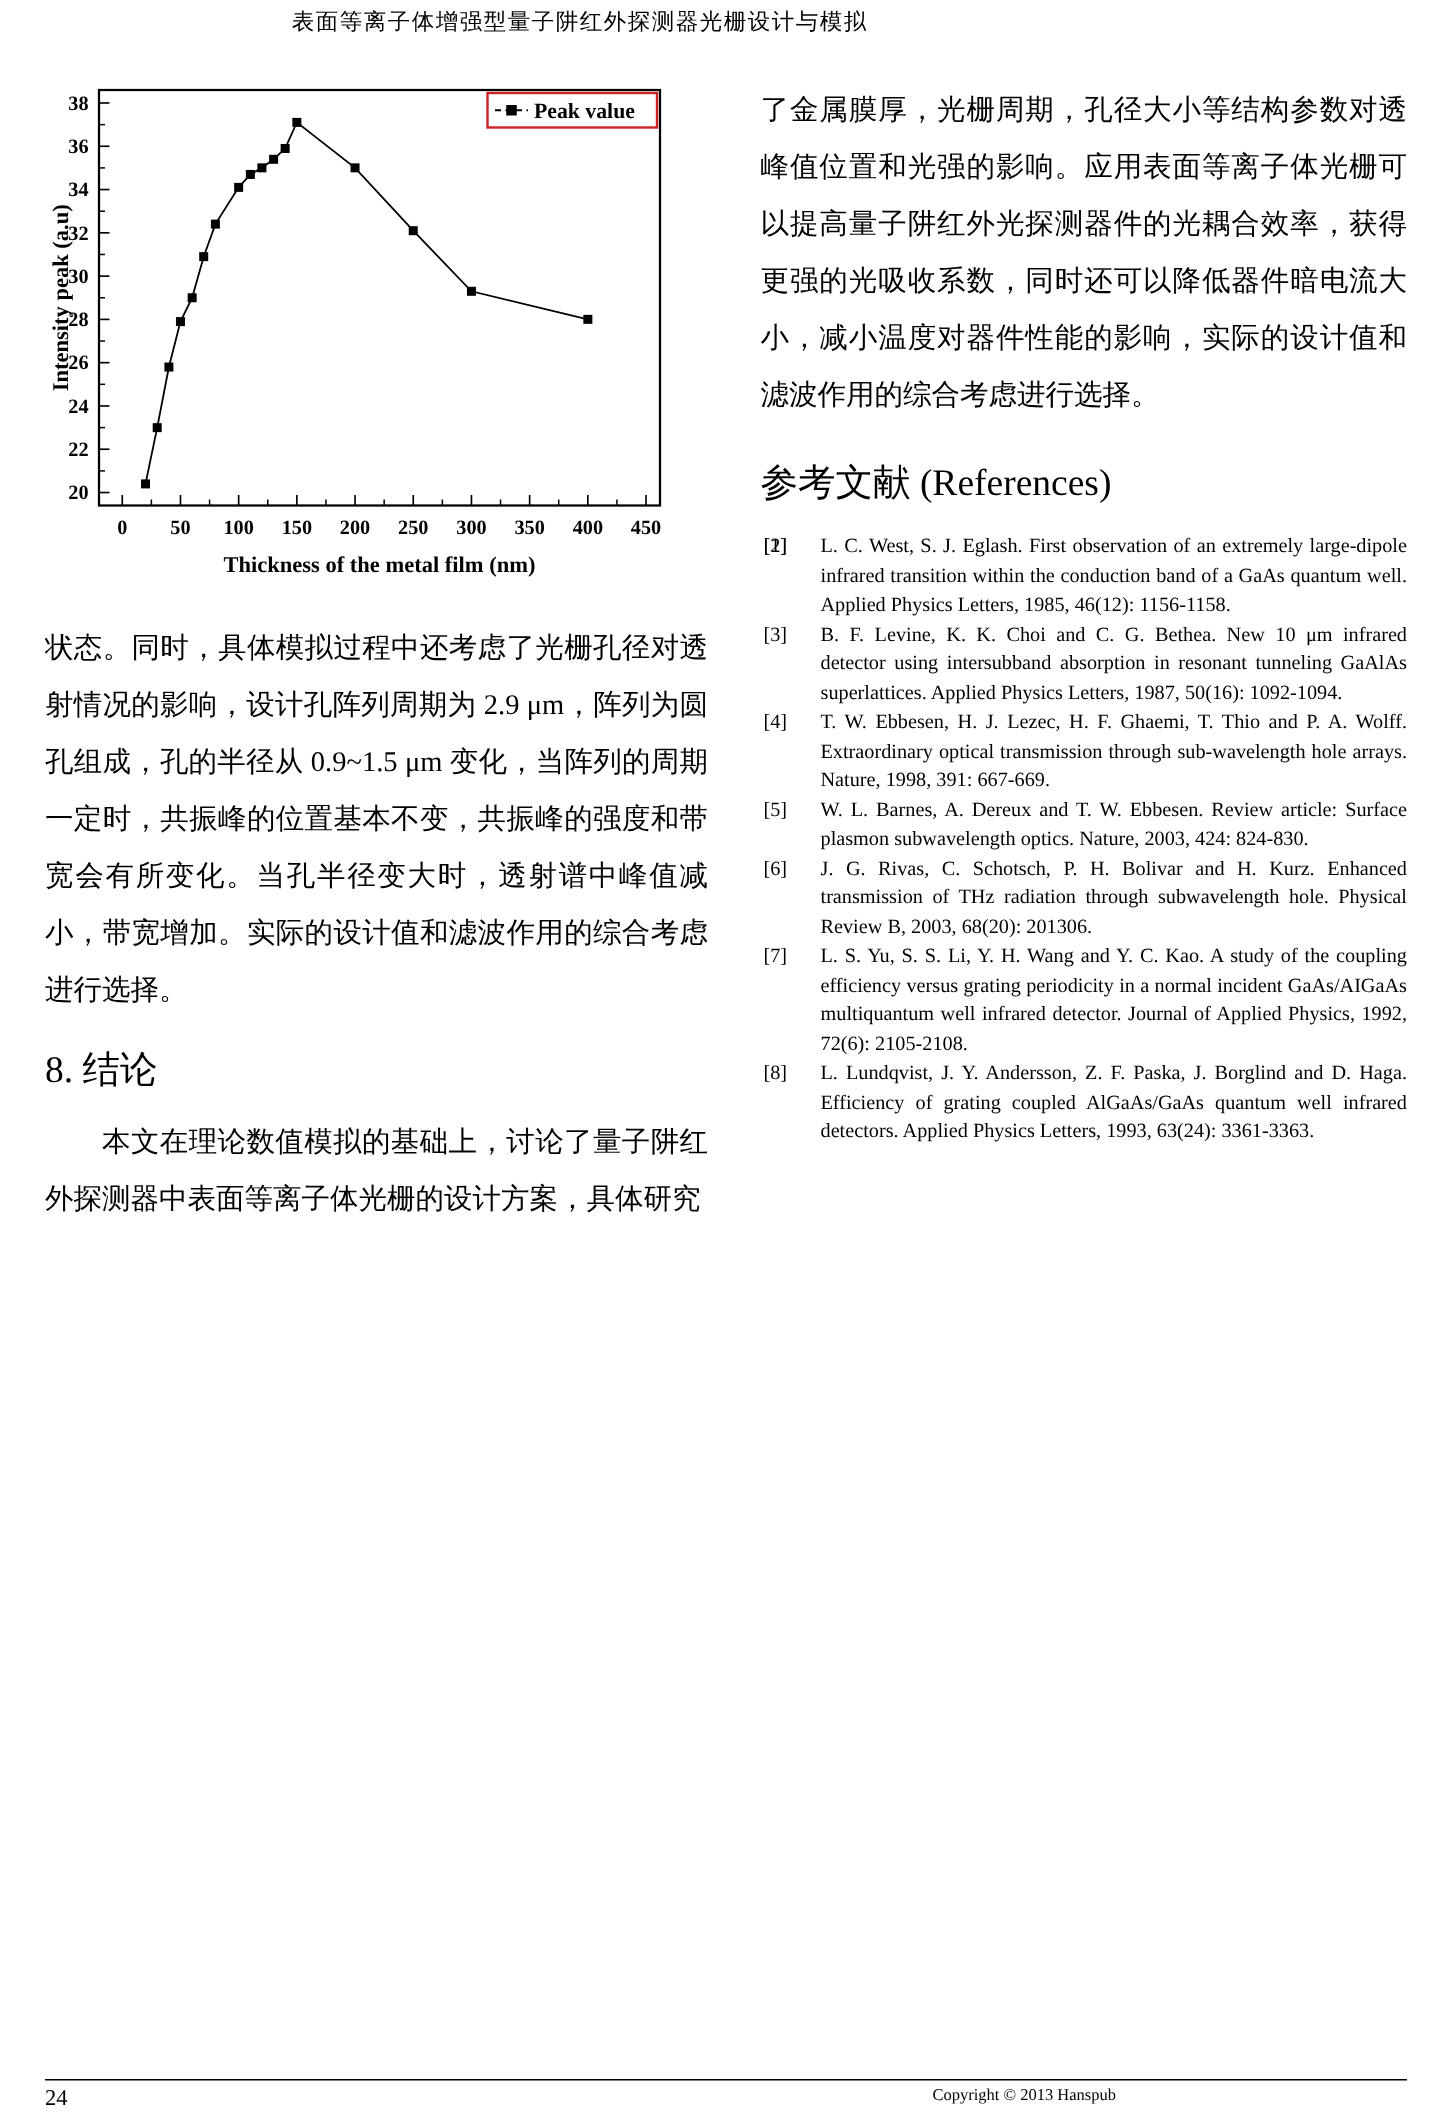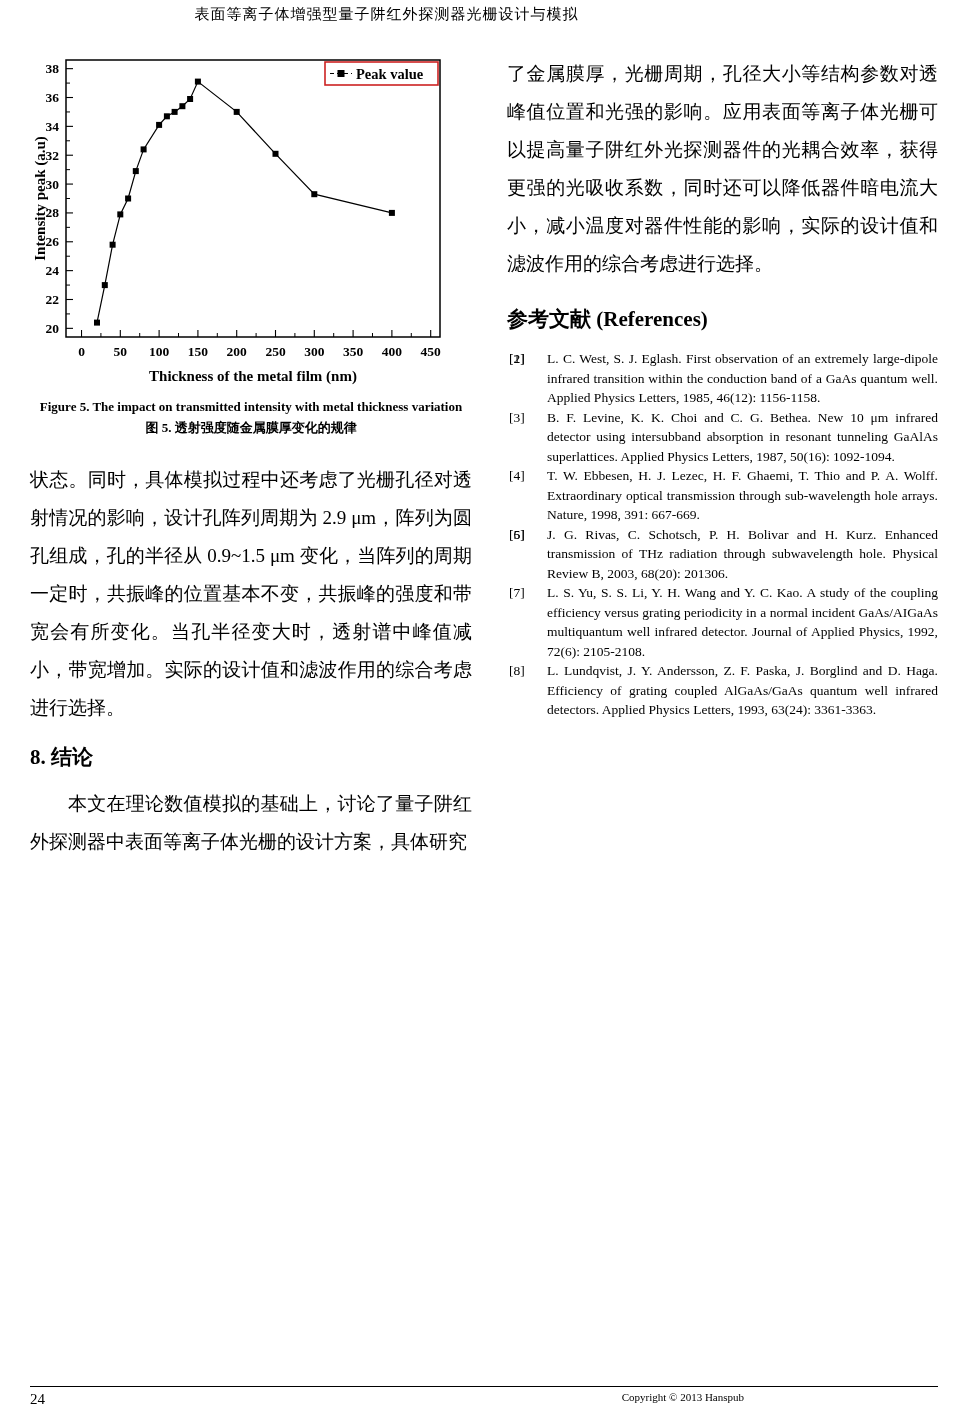--- a/index.html
+++ b/index.html
@@ -36,21 +36,21 @@
     font-size: 13px; font-weight: bold; text-align: center; margin-top: 4px;
   }
 
   .body-text {
     font-size: 19px; line-height: 38px; text-align: justify;
   }
   .para-after-caption { margin-top: 24px; }
   .indent { text-indent: 2em; }
 
   .section-heading {
-    font-size: 21px; font-weight: bold;
+    font-size: 25px; font-weight: normal;
     margin-top: 16px; margin-bottom: 14px;
   }
   .refs-heading { margin-top: 22px; margin-bottom: 16px; }
 
   .refs { font-size: 13.5px; line-height: 19.5px; }
   .ref-item { position: relative; padding-left: 40px; text-align: justify; }
   .ref-num  { position: absolute; left: 2px; top: 0; }
 
   .footer-line {
     position: absolute; left: 30px; top: 1386px; width: 908px;
@@ -149,24 +149,20 @@
           <rect x="358.9" y="157.9" width="6" height="6" fill="#000000"></rect>
           <text class="axis-label" x="223" y="329" text-anchor="middle">Thickness of the metal film (nm)</text>
           <text class="axis-label" transform="rotate(-90)" x="-146.5" y="15" text-anchor="middle">Intensity peak (a.u)</text>
           <rect x="295" y="10" width="113" height="23" fill="#fff" stroke="#cc2222" stroke-width="1.6"></rect>
           <line x1="300" y1="21.5" x2="322" y2="21.5" stroke="#000" stroke-width="1.2" stroke-dasharray="4 3"></line>
           <rect x="307.5" y="18" width="7" height="7" fill="#000"></rect>
           <text class="legend-text" x="326" y="26.5">Peak value</text>
         </svg>
     </div>
 
-    <div class="caption">
-      <div class="caption-en">Figure 5. The impact on transmitted intensity with metal thickness variation</div>
-      <div class="caption-zh">图 5. 透射强度随金属膜厚变化的规律</div>
-    </div>
 
     <p class="body-text para-after-caption">状态。同时，具体模拟过程中还考虑了光栅孔径对透射情况的影响，设计孔阵列周期为 2.9 μm，阵列为圆孔组成，孔的半径从 0.9~1.5 μm 变化，当阵列的周期一定时，共振峰的位置基本不变，共振峰的强度和带宽会有所变化。当孔半径变大时，透射谱中峰值减小，带宽增加。实际的设计值和滤波作用的综合考虑进行选择。</p>
 
     <h2 class="section-heading">8. 结论</h2>
 
     <p class="body-text indent">本文在理论数值模拟的基础上，讨论了量子阱红外探测器中表面等离子体光栅的设计方案，具体研究</p>
   </div>
 
   <div class="col-right">
 
@@ -185,20 +181,21 @@
       <div class="ref-item">
         <span class="ref-num">[3]</span>
         <span>B. F. Levine, K. K. Choi and C. G. Bethea. New 10 μm infrared detector using intersubband absorption in resonant tunneling GaAlAs superlattices. Applied Physics Letters, 1987, 50(16): 1092-1094.</span>
       </div>
       <div class="ref-item">
         <span class="ref-num">[4]</span>
         <span>T. W. Ebbesen, H. J. Lezec, H. F. Ghaemi, T. Thio and P. A. Wolff. Extraordinary optical transmission through sub-wavelength hole arrays. Nature, 1998, 391: 667-669.</span>
       </div>
       <div class="ref-item">
         <span class="ref-num">[5]</span>
+        <span>W. L. Barnes, A. Dereux and T. W. Ebbesen. Review article: Surface plasmon subwavelength optics. Nature, 2003, 424: 824-830.</span>
       </div>
       <div class="ref-item">
         <span class="ref-num">[6]</span>
         <span>J. G. Rivas, C. Schotsch, P. H. Bolivar and H. Kurz. Enhanced transmission of THz radiation through subwavelength hole. Physical Review B, 2003, 68(20): 201306.</span>
       </div>
       <div class="ref-item">
         <span class="ref-num">[7]</span>
         <span>L. S. Yu, S. S. Li, Y. H. Wang and Y. C. Kao. A study of the coupling efficiency versus grating periodicity in a normal incident GaAs/AIGaAs multiquantum well infrared detector. Journal of Applied Physics, 1992, 72(6): 2105-2108.</span>
       </div>
       <div class="ref-item">

